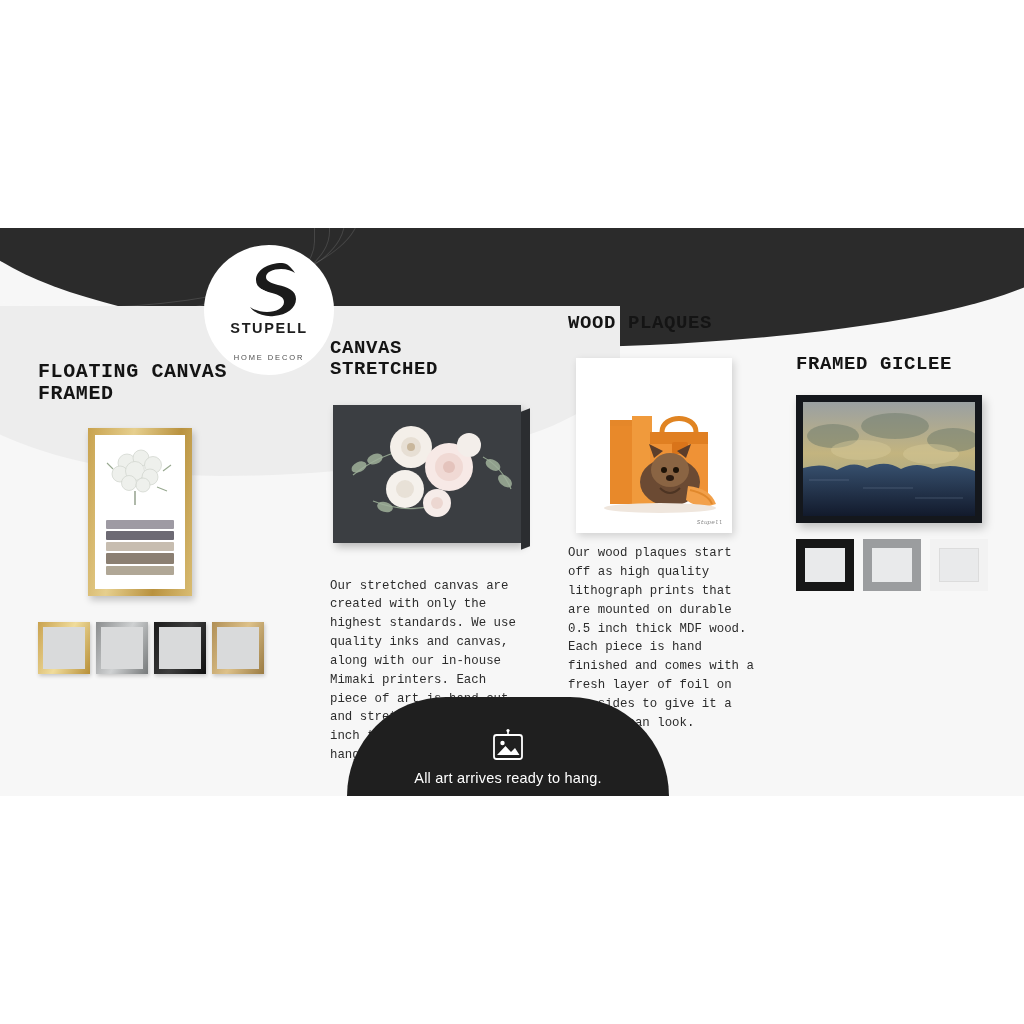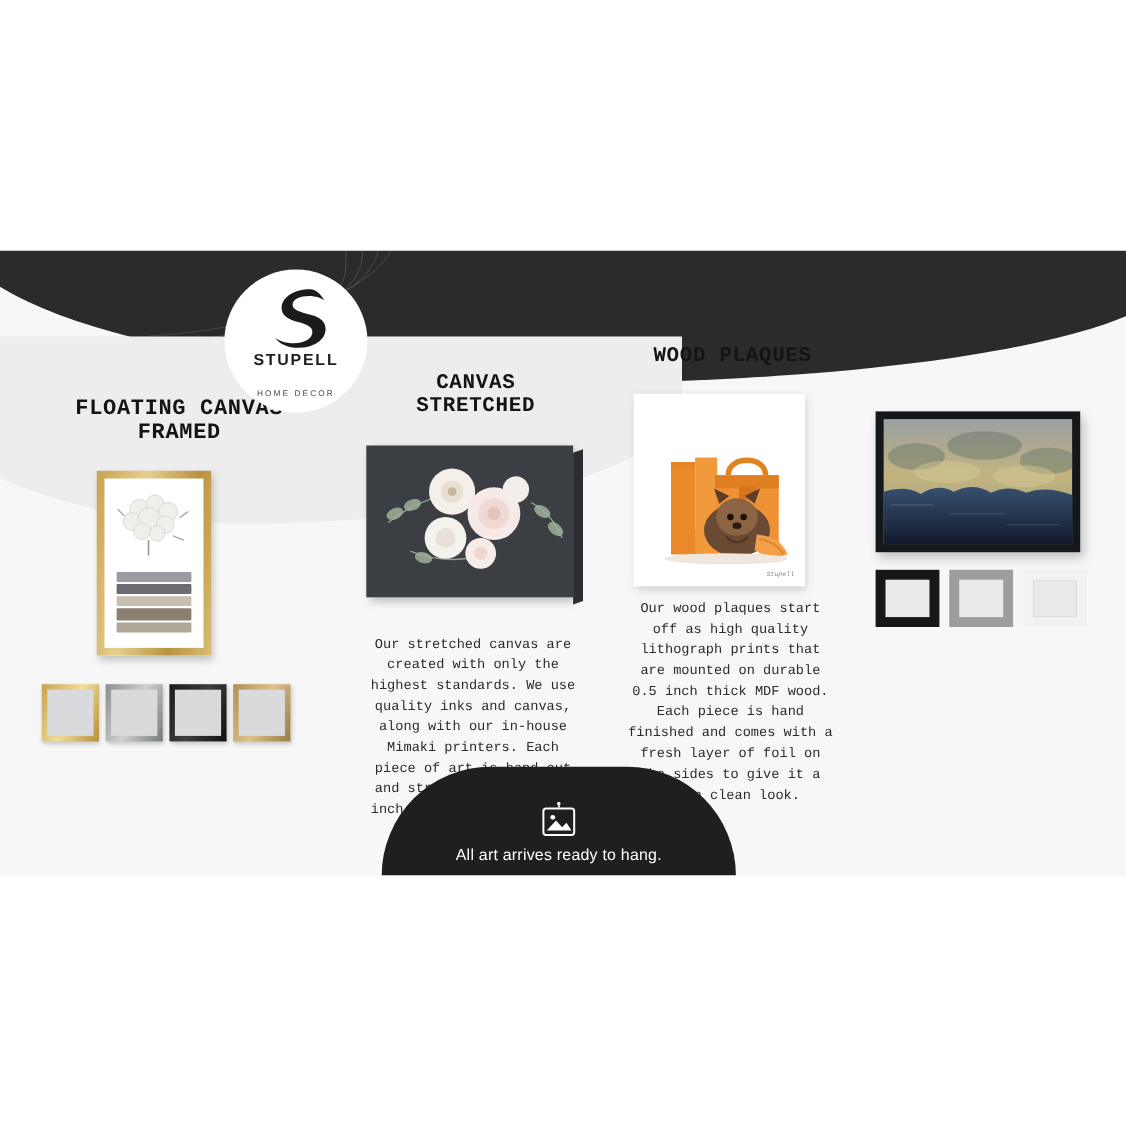--- a/index.html
+++ b/index.html
@@ -7,21 +7,20 @@
     width: 1024px; height: 1024px;
     background: #ffffff;
     font-family: "Liberation Sans", sans-serif;
     overflow: hidden;
   }
 
   #canvas {
     position: relative;
     width: 1024px; height: 1024px;
     background: #ffffff;
-    text-align: center;
   }
 
   
   #panel {
     position: absolute;
     left: 0; top: 228px;
     width: 1024px; height: 568px;
     background: #f7f7f7;
     overflow: hidden;
   }
@@ -373,20 +372,23 @@
             <ellipse cx="84" cy="150" rx="56" ry="5" fill="#efe6dd"></ellipse>
           </svg>
           <div class="sig">Stupell</div>
         </div>
       </div>
 
       <p class="col-body">Our wood plaques start off as high quality lithograph prints that are mounted on durable 0.5 inch thick MDF wood. Each piece is hand finished and comes with a fresh layer of foil on the sides to give it a crisp clean look.</p>
     </div>
 
     <div class="col" id="col4">
+      <div class="col-title">
+        <div>FRAMED GICLEE</div>
+      </div>
 
       <div class="art-wrap">
         <div class="giclee">
           <div class="inner">
             <svg viewBox="0 0 172 114" width="172" height="114">
               <defs>
                 <linearGradient id="skyg" x1="0" y1="0" x2="0" y2="1">
                   <stop offset="0%" stop-color="#9aa0a2"></stop>
                   <stop offset="45%" stop-color="#c3b47f"></stop>
                   <stop offset="100%" stop-color="#8d9a86"></stop>

